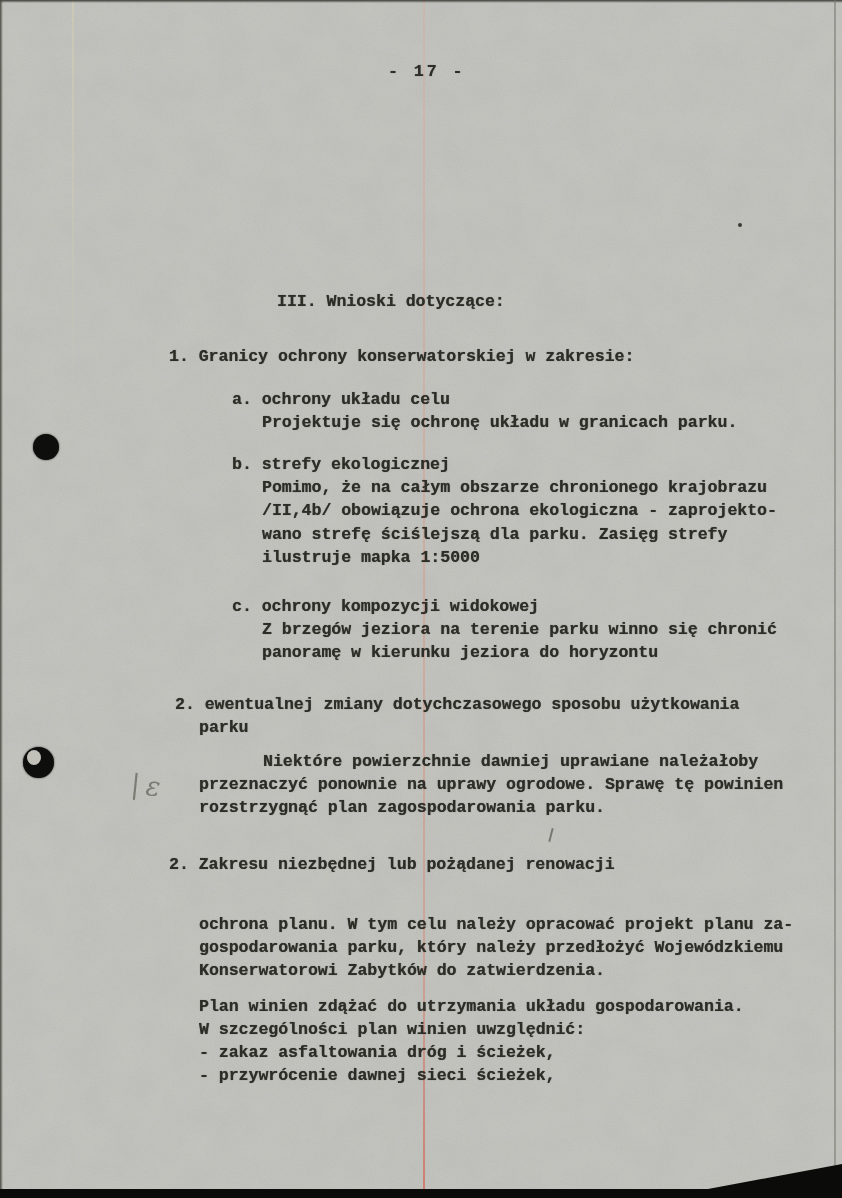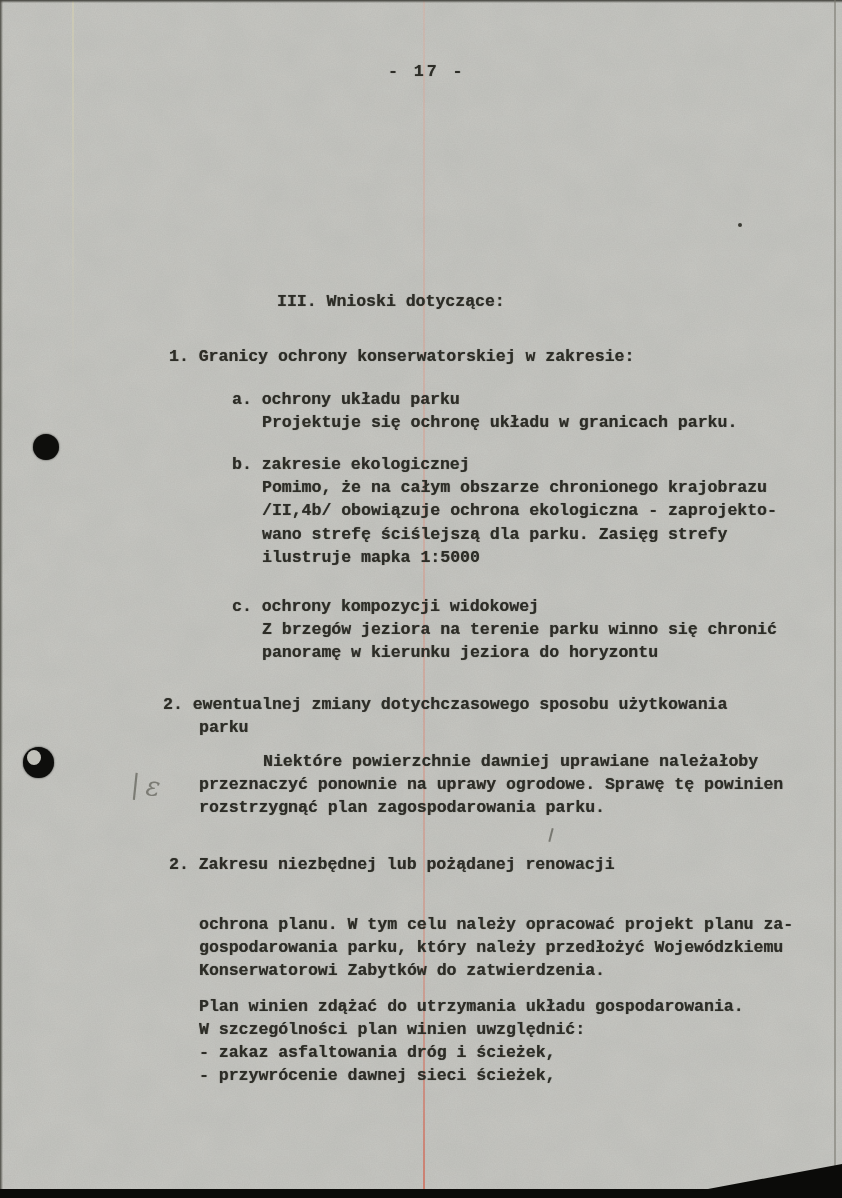--- a/index.html
+++ b/index.html
@@ -134,34 +134,34 @@
   <div class="hole-2-glint"></div>
   <div class="speck"></div>
   <div class="pencil-tick"></div>
   <div class="margin-note">|ε</div>
 
   <div class="tw pageno" style="left:388px; top:62px">- 17 -</div>
   <div class="tw" style="left:277px; top:292px">III. Wnioski dotyczące:</div>
 
   <div class="tw" style="left:169px; top:347px">1. Granicy ochrony konserwatorskiej w zakresie:</div>
 
-  <div class="tw" style="left:232px; top:390px">a. ochrony układu parku</div>
+  <div class="tw" style="left:232px; top:390px">a. ochrony układu celu</div>
   <div class="tw" style="left:262px; top:413px">Projektuje się ochronę układu w granicach parku.</div>
 
-  <div class="tw" style="left:232px; top:455px">b. zakresie ekologicznej</div>
+  <div class="tw" style="left:232px; top:455px">b. strefy ekologicznej</div>
   <div class="tw" style="left:262px; top:478px">Pomimo, że na całym obszarze chronionego krajobrazu</div>
   <div class="tw" style="left:262px; top:501px">/II,4b/ obowiązuje ochrona ekologiczna - zaprojekto-</div>
   <div class="tw" style="left:262px; top:525px">wano strefę ściślejszą dla parku. Zasięg strefy</div>
   <div class="tw" style="left:262px; top:548px">ilustruje mapka 1:5000</div>
 
   <div class="tw" style="left:232px; top:597px">c. ochrony kompozycji widokowej</div>
   <div class="tw" style="left:262px; top:620px">Z brzegów jeziora na terenie parku winno się chronić</div>
   <div class="tw" style="left:262px; top:643px">panoramę w kierunku jeziora do horyzontu</div>
 
-  <div class="tw" style="left:163px; top:695px">2. ewentualnej zmiany dotychczasowego sposobu użytkowania</div>
+  <div class="tw" style="left:175px; top:695px">2. ewentualnej zmiany dotychczasowego sposobu użytkowania</div>
   <div class="tw" style="left:199px; top:718px">parku</div>
   <div class="tw" style="left:263px; top:752px">Niektóre powierzchnie dawniej uprawiane należałoby</div>
   <div class="tw" style="left:199px; top:775px">przeznaczyć ponownie na uprawy ogrodowe. Sprawę tę powinien</div>
   <div class="tw" style="left:199px; top:798px">rozstrzygnąć plan zagospodarowania parku.</div>
 
   <div class="tw" style="left:169px; top:855px">2. Zakresu niezbędnej lub pożądanej renowacji</div>
   <div class="tw" style="left:199px; top:915px">ochrona planu. W tym celu należy opracować projekt planu za-</div>
   <div class="tw" style="left:199px; top:938px">gospodarowania parku, który należy przedłożyć Wojewódzkiemu</div>
   <div class="tw" style="left:199px; top:961px">Konserwatorowi Zabytków do zatwierdzenia.</div>
   <div class="tw" style="left:199px; top:997px">Plan winien zdążać do utrzymania układu gospodarowania.</div>

